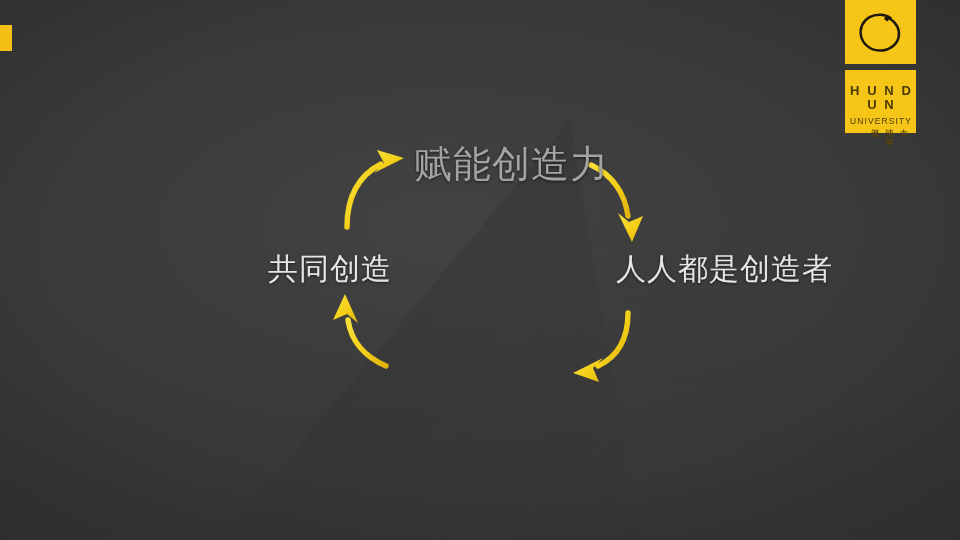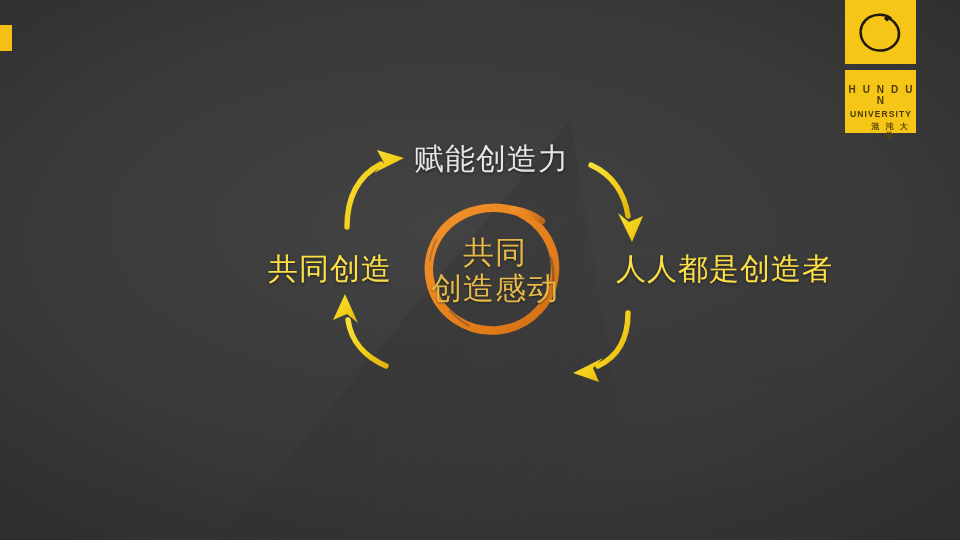--- a/index.html
+++ b/index.html
@@ -62,32 +62,32 @@
     position: relative;
   }
   #logo-mark-block svg { position: absolute; left: 12px; top: 11px; }
   #logo-text-block {
     margin-top: 6px;
     height: 63px;
     padding-top: 14px;
     text-align: center;
   }
   .logo-line-1 {
-    font-size: 10px;
+    font-size: 13px;
     letter-spacing: 2.1px;
     color: #4a3a06;
     font-weight: 700;
     line-height: 1.1;
     padding-left: 2px;
   }
   .logo-line-2 {
     font-size: 8.5px;
     letter-spacing: 1.1px;
     color: #4a3a06;
-    font-weight: 700;
+    font-weight: 400;
     margin-top: 4px;
     line-height: 1.1;
     padding-left: 1px;
   }
   .logo-line-3 {
     font-size: 8px;
     letter-spacing: 2px;
     color: #5a4508;
     font-weight: 700;
     margin-top: 4px;
@@ -104,27 +104,27 @@
   }
 
   .node-label {
     position: absolute;
     white-space: nowrap;
     font-family: "Liberation Sans", "DejaVu Sans", sans-serif;
     font-weight: 400;
     letter-spacing: 1px;
   }
   .node-label.white {
-    color: #fde047;
+    color: #e5e5e5;
     font-size: 30px;
     text-shadow: 0 1px 3px rgba(0,0,0,.55);
   }
   .node-label.gold {
-    color: #e5e5e5;
-    font-size: 30px;
+    color: #a3a3a3;
+    font-size: 38px;
     text-shadow: 0 1px 3px rgba(0,0,0,.6);
   }
 
   #label-top    { left: 414px; top: 139px; }
   #label-right  { left: 616px; top: 249px; }
   #label-bottom { left: 406px; top: 346px; }
   #label-left   { left: 268px; top: 249px; }
 
   
   #center-group {
@@ -224,43 +224,14 @@
     <g>
       <path d="M386,366 C365,357 351,341 348,320" fill="none" stroke="url(#arrGrad)" stroke-width="5.4" stroke-linecap="round"></path>
       <path d="M345,294 L333,320 L347,314 L358,323 Z" fill="url(#arrGrad)"></path>
     </g>
   </svg>
 
   <div class="node-label gold" id="label-top">赋能创造力</div>
   <div class="node-label white" id="label-right">人人都是创造者</div>
   <div class="node-label white" id="label-left">共同创造</div>
 
-  <div id="center-group">
-    <svg width="150" height="142" viewBox="0 0 150 142" aria-hidden="true">
-      <defs>
-        <linearGradient id="ringGrad" x1="0" y1="0" x2="1" y2="1">
-          <stop offset="0%" stop-color="#f0922f"></stop>
-          <stop offset="40%" stop-color="#ec8520"></stop>
-          <stop offset="75%" stop-color="#df7a18"></stop>
-          <stop offset="100%" stop-color="#c96a12"></stop>
-        </linearGradient>
-      </defs>
-
-      <path d="M98,12
-               C120,22 136,44 135,70
-               C134,100 112,126 80,130
-               C48,134 19,114 11,85
-               C3,56 18,25 47,13
-               C62,7 80,6 95,11" fill="none" stroke="url(#ringGrad)" stroke-width="8.5" stroke-linecap="round"></path>
-
-      <path d="M93,9 C104,11 114,15 122,21" fill="none" stroke="url(#ringGrad)" stroke-width="6.5" stroke-linecap="round" opacity=".9"></path>
-
-      <path d="M131,58 C133,66 134,74 133,81" fill="none" stroke="#3b3b3b" stroke-width="2.4" stroke-linecap="round" opacity=".45"></path>
-      <path d="M30,111 C36,117 42,122 49,126" fill="none" stroke="#3b3b3b" stroke-width="2.2" stroke-linecap="round" opacity=".35"></path>
-      <path d="M16,40 C13,46 11,53 10,60" fill="none" stroke="#3b3b3b" stroke-width="2" stroke-linecap="round" opacity=".3"></path>
-    </svg>
-    <div id="center-text">
-      <div class="center-line l1">共同</div>
-      <div class="center-line l2">创造感动</div>
-    </div>
-  </div>
 
 </div>
 
 </body></html>

